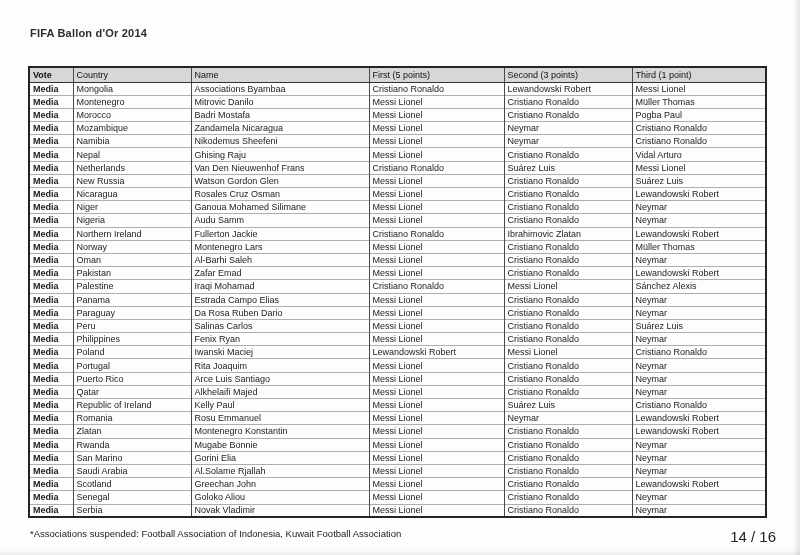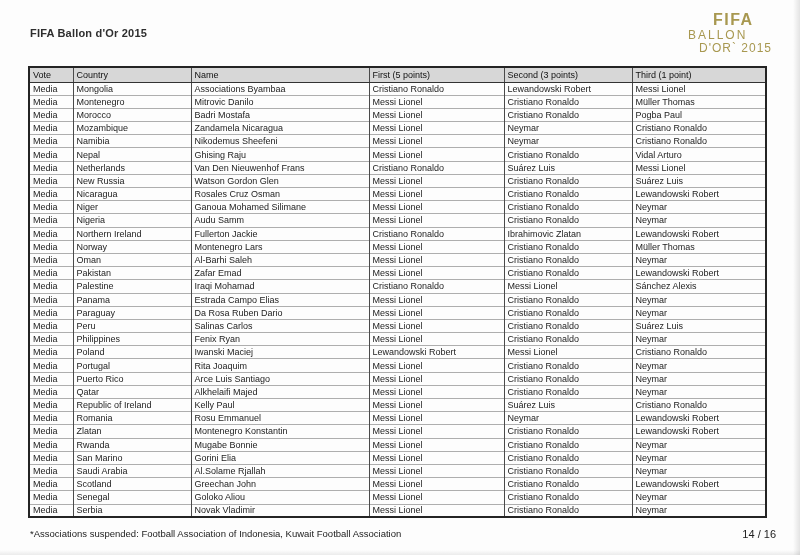--- a/index.html
+++ b/index.html
@@ -72,20 +72,21 @@
   table.votes th, table.votes td {
     padding: 0 2px 0 3px;
     text-align: left;
     font-weight: normal;
     white-space: nowrap;
     overflow: hidden;
     border-left: 1px solid #4a4a4a;
   }
   table.votes th:first-child, table.votes td:first-child {
     border-left: none;
+    font-weight: bold;
   }
   table.votes thead tr {
     height: 15px;
     background: #d7d7d7;
   }
   table.votes thead th {
     border-bottom: 1px solid #333333;
     color: #111111;
   }
   table.votes tbody tr {
@@ -97,36 +98,31 @@
   .footer-note {
     position: absolute;
     left: 30px; top: 528px;
     font-size: 9.5px;
     color: #222222;
     text-align: right;
   }
   .page-number {
     position: absolute;
     right: 24px; top: 528px;
-    font-size: 11px;
+    font-size: 15px;
     color: #222222;
   }
 </style>
 </head>
 <body>
 
 <div class="page">
 
-  <div class="doc-title">FIFA Ballon d'Or 2015</div>
-
-  <div class="logo">
-    <div class="logo-fifa">FIFA</div>
-    <div class="logo-ballon">BALLON</div>
-    <div class="logo-dor">D'OR` 2015</div>
-  </div>
+  <div class="doc-title">FIFA Ballon d'Or 2014</div>
+
 
   <table class="votes">
     <colgroup>
       <col style="width:44px">
       <col style="width:118px">
       <col style="width:178px">
       <col style="width:135px">
       <col style="width:128px">
       <col style="width:134px">
     </colgroup>

